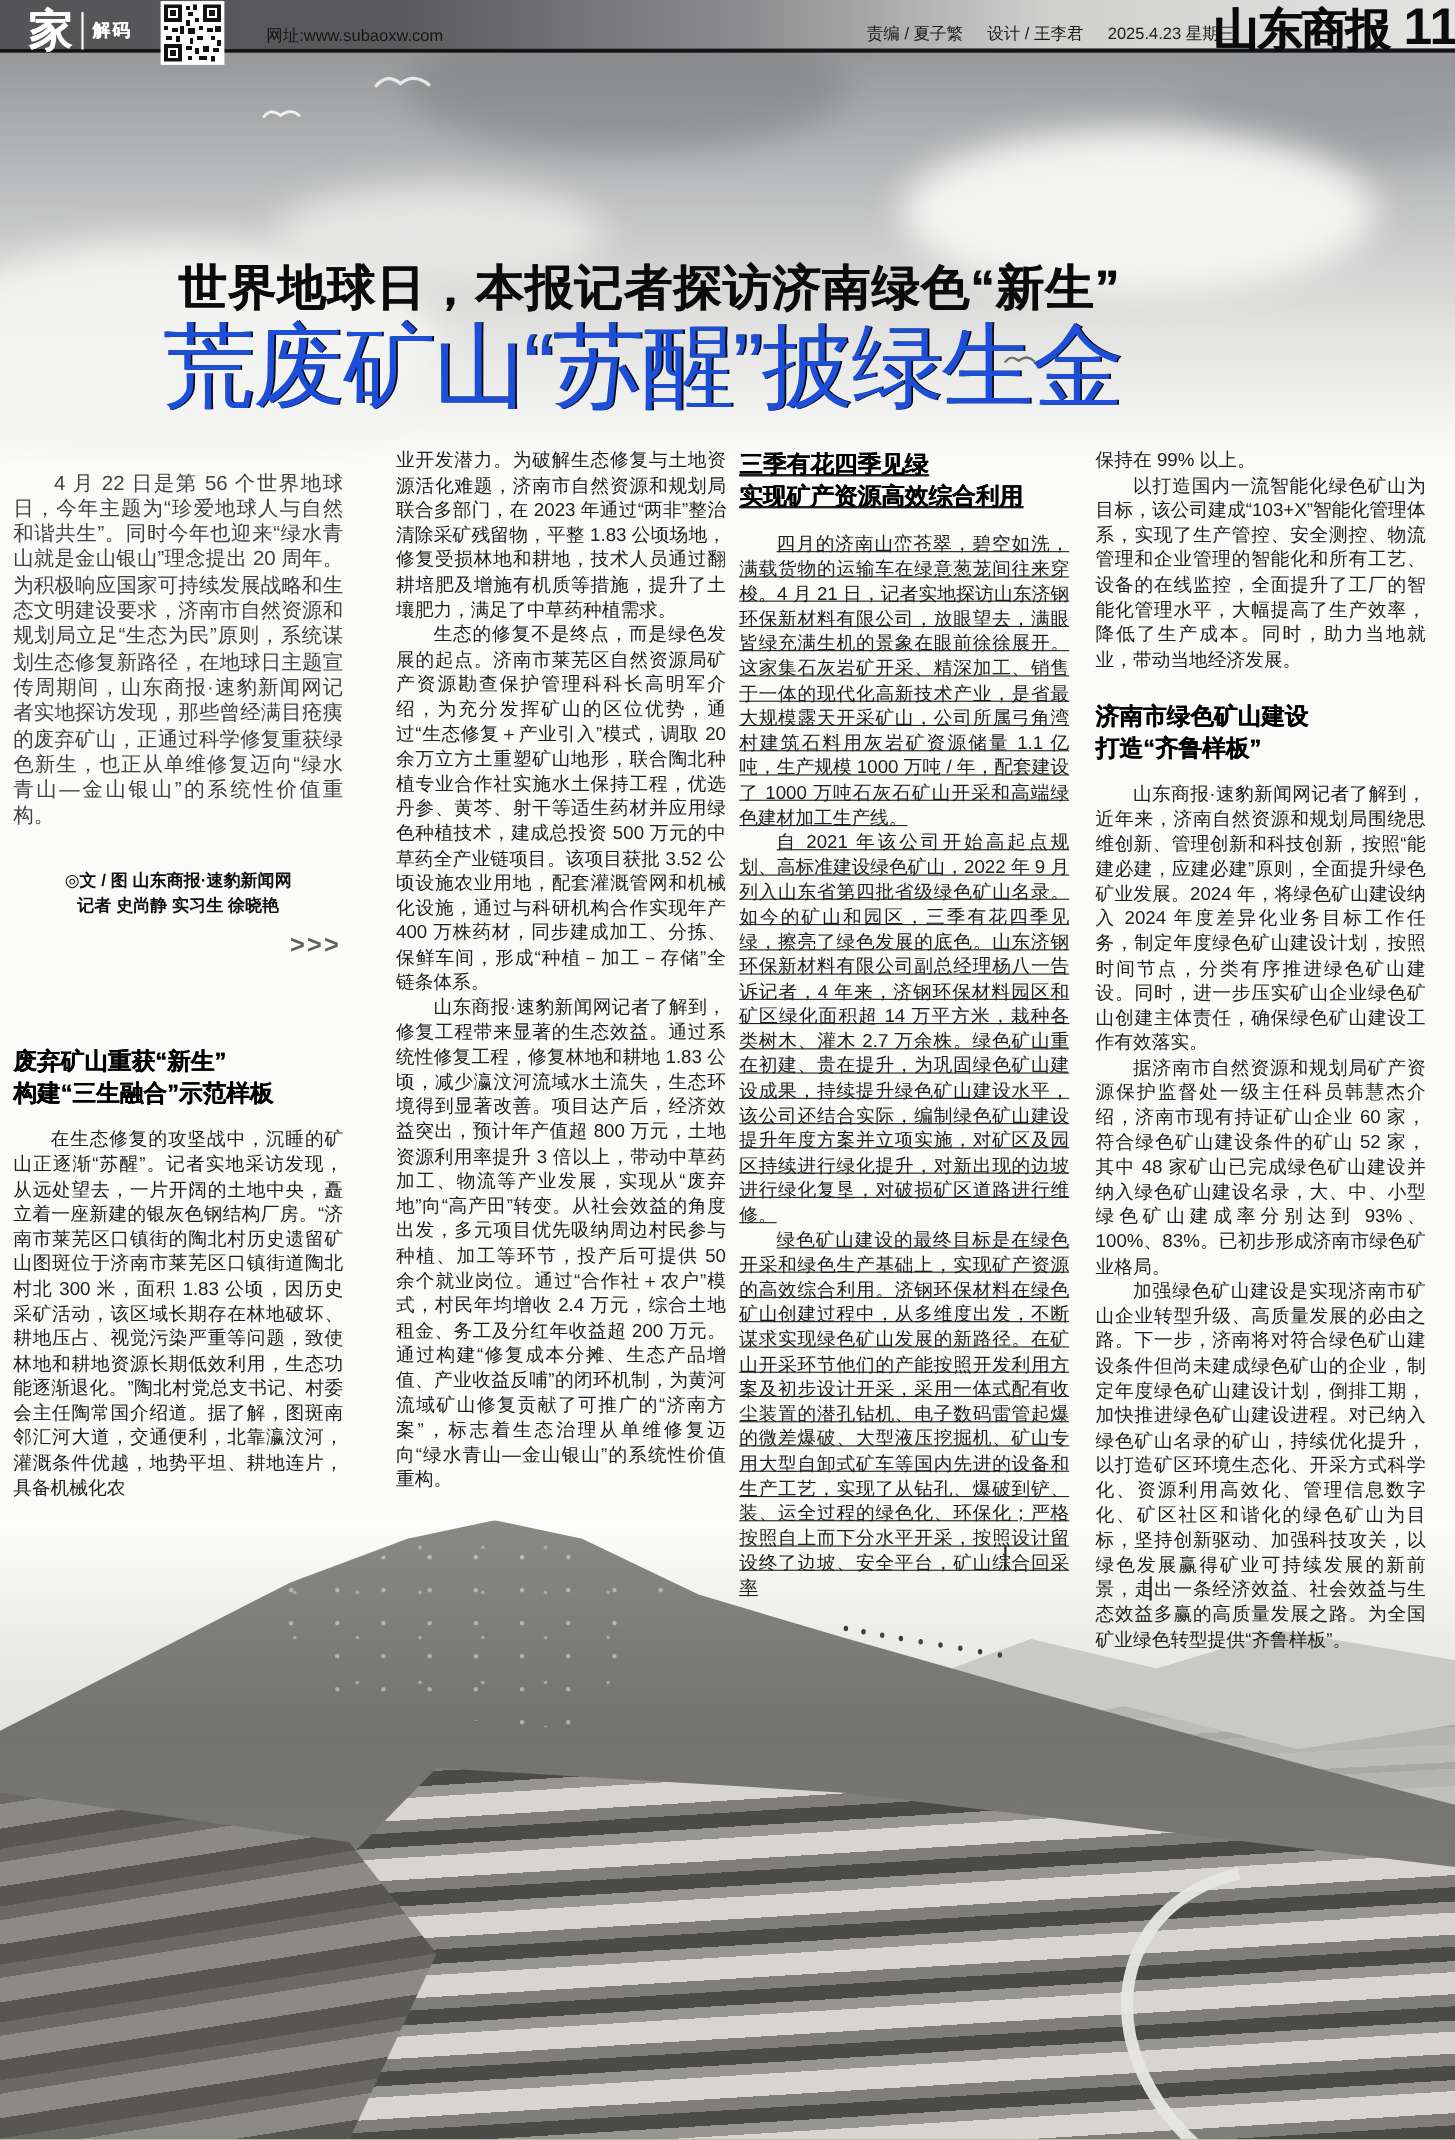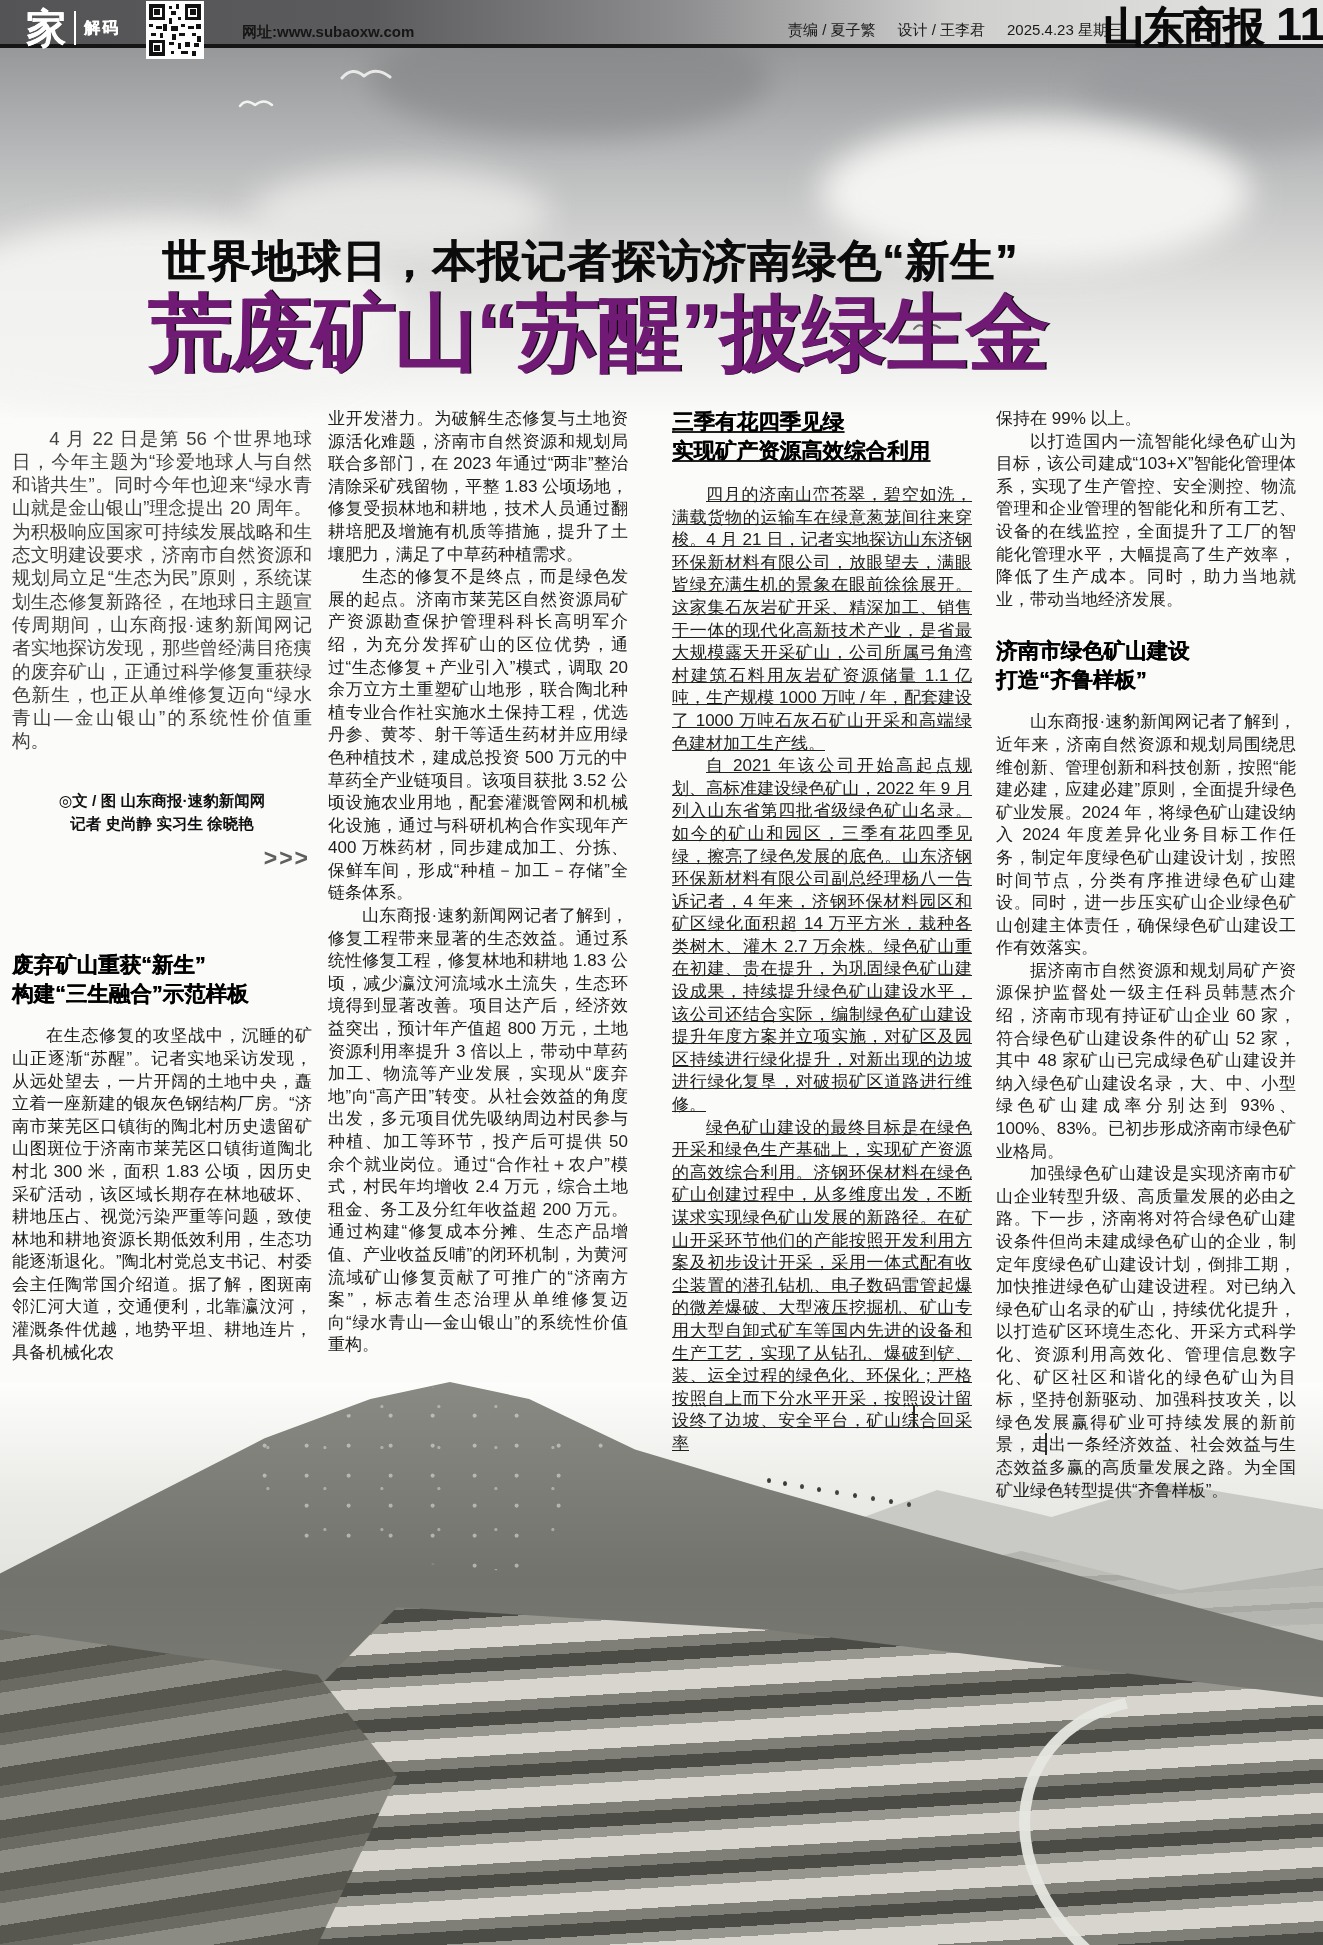--- a/index.html
+++ b/index.html
@@ -12,45 +12,45 @@
   
   .topbar{position:absolute;left:0;top:0;width:100%;height:44px;
     background:linear-gradient(90deg,#545457 0%,#5b5b5e 28%,#8f8f91 52%,#cfcfce 72%,#e4e4e2 100%);}
   .toprule{position:absolute;left:0;top:44px;width:100%;height:4px;background:#151515;z-index:4;}
   .brand{position:absolute;left:26px;top:2px;height:52px;display:flex;align-items:center;z-index:5;color:#fff;}
   .brand .big{font-size:40px;font-weight:900;line-height:1;text-shadow:.6px 0 #fff;}
   .brand .sep{width:2px;height:34px;background:#fff;margin:0 8px;}
   .brand .small{font-size:16px;font-weight:700;letter-spacing:2px;text-shadow:.5px 0 #fff;}
   .qr{position:absolute;left:146px;top:1px;width:58px;height:58px;background:#fff;z-index:6;
       display:flex;align-items:center;justify-content:center;}
-  .site{position:absolute;left:242px;top:23px;font-size:15px;color:#161616;font-weight:700;z-index:5;}
+  .site{position:absolute;left:242px;top:23px;font-size:15px;color:#161616;font-weight:400;z-index:5;}
   .credits{position:absolute;left:788px;top:21px;font-size:15px;color:#1a1a1a;z-index:5;display:flex;gap:22px;}
   .masthead{position:absolute;left:1103px;top:0px;font-size:41px;font-weight:900;color:#0a0a0a;
       letter-spacing:-1px;z-index:5;text-shadow:1px 0 #0a0a0a;}
   .pagenum{position:absolute;left:1276px;top:-4px;font-size:47px;font-weight:900;color:#0c0c0c;z-index:5;}
   
   .sky{position:absolute;left:0;top:48px;width:100%;height:370px;
     background:linear-gradient(180deg,#96989a 0%,#b9babb 30%,#e2e2e0 68%,#fbfbf9 100%);overflow:hidden;}
   .cloud{position:absolute;border-radius:50%;filter:blur(16px);}
   .c1{left:820px;top:70px;width:430px;height:150px;background:#f6f6f4;opacity:.95;}
   .c2{left:-80px;top:170px;width:480px;height:200px;background:#f4f4f2;opacity:.9;}
   .c3{left:370px;top:-30px;width:400px;height:120px;background:#7e8082;opacity:.55;filter:blur(14px);}
   .c4{left:1080px;top:-10px;width:300px;height:110px;background:#95979a;opacity:.6;}
   .c5{left:250px;top:120px;width:300px;height:90px;background:#ededeb;opacity:.8;}
   .bird{position:absolute;z-index:3;}
   
   .kicker{position:absolute;left:162px;top:232px;z-index:4;
     font-size:44px;font-weight:900;color:#0b0b0b;letter-spacing:1px;text-shadow:.8px 0 #0b0b0b;}
   .title{position:absolute;left:148px;top:286px;z-index:4;
-    font-size:84px;font-weight:700;color:#701a75;letter-spacing:-2px;line-height:1.12;
+    font-size:84px;font-weight:400;color:#1d4ed8;letter-spacing:-2px;line-height:1.12;
     text-shadow:1.6px 0 #090909;}
   
   .col{position:absolute;top:408px;width:300px;z-index:5;color:#202020;
     font-size:17px;line-height:22.6px;text-align:justify;}
-  .col1{left:12px;} .col2{left:328px;} .col3{left:672px;text-decoration:underline;} .col4{left:996px;}
+  .col1{left:12px;} .col2{left:360px;} .col3{left:672px;text-decoration:underline;} .col4{left:996px;}
   .para{text-indent:2em;margin:0;}
   .para.cont{text-indent:0;}
   .intro{font-size:18.6px;line-height:23.3px;color:#414141;text-indent:2em;}
   .byline{margin-top:36px;text-align:center;font-size:15.5px;font-weight:700;color:#101010;line-height:23px;}
   .more{margin-top:12px;text-align:right;font-size:23px;font-weight:900;color:#5f5f5f;
     letter-spacing:2px;padding-right:2px;}
   .sechead{font-size:21.5px;font-weight:900;color:#000;line-height:29px;text-align:left;
     text-indent:0;text-shadow:.5px 0 #000;}
   .sh1{margin-top:82px;margin-bottom:16px;}
   .sh3{margin-top:26px;margin-bottom:16px;}

